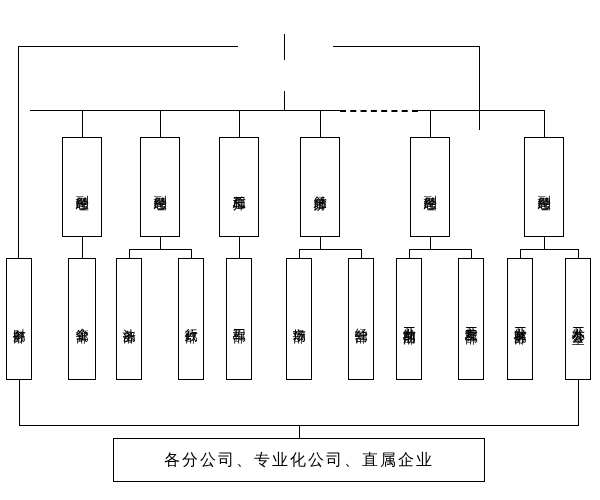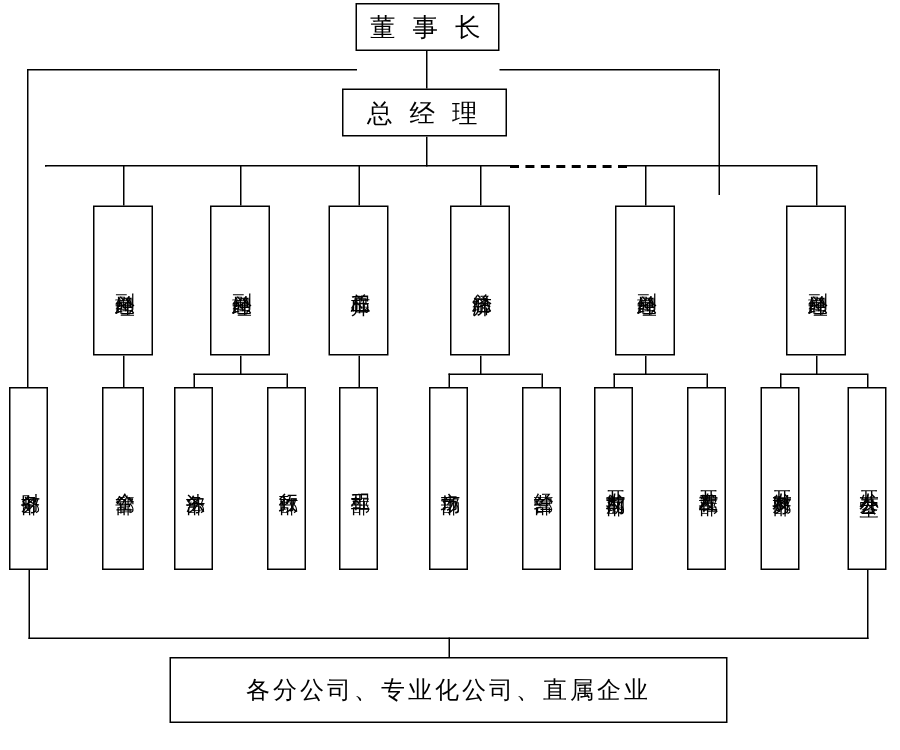--- a/index.html
+++ b/index.html
@@ -65,29 +65,23 @@
     height: 0;
     border-top: 2px dashed #000000;
     z-index: 1;
   }
 </style>
 </head>
 <body>
 
 <div id="chart">
 
-  <div class="box horiz" style="left:237px; top:2px; width:96px; height:32px;">
-    <span>董 事 长</span>
-  </div>
 
   <div class="line vline" style="left:284px; top:34px; height:26px;"></div>
 
-  <div class="box horiz" style="left:228px; top:59px; width:110px; height:32px;">
-    <span>总 经 理</span>
-  </div>
 
   <div class="line hline" style="left:18px; top:46px; width:220px;"></div>
   <div class="line hline" style="left:333px; top:46px; width:146px;"></div>
   <div class="line vline" style="left:18px; top:46px; height:84px;"></div>
   <div class="line vline" style="left:479px; top:46px; height:84px;"></div>
 
   <div class="line vline" style="left:284px; top:91px; height:20px;"></div>
   <div class="line hline" style="left:30px; top:110px; width:310px;"></div>
   <div class="line hline" style="left:418px; top:110px; width:126px;"></div>
   <div class="dash" style="left:340px; top:110px; width:78px;"></div>

